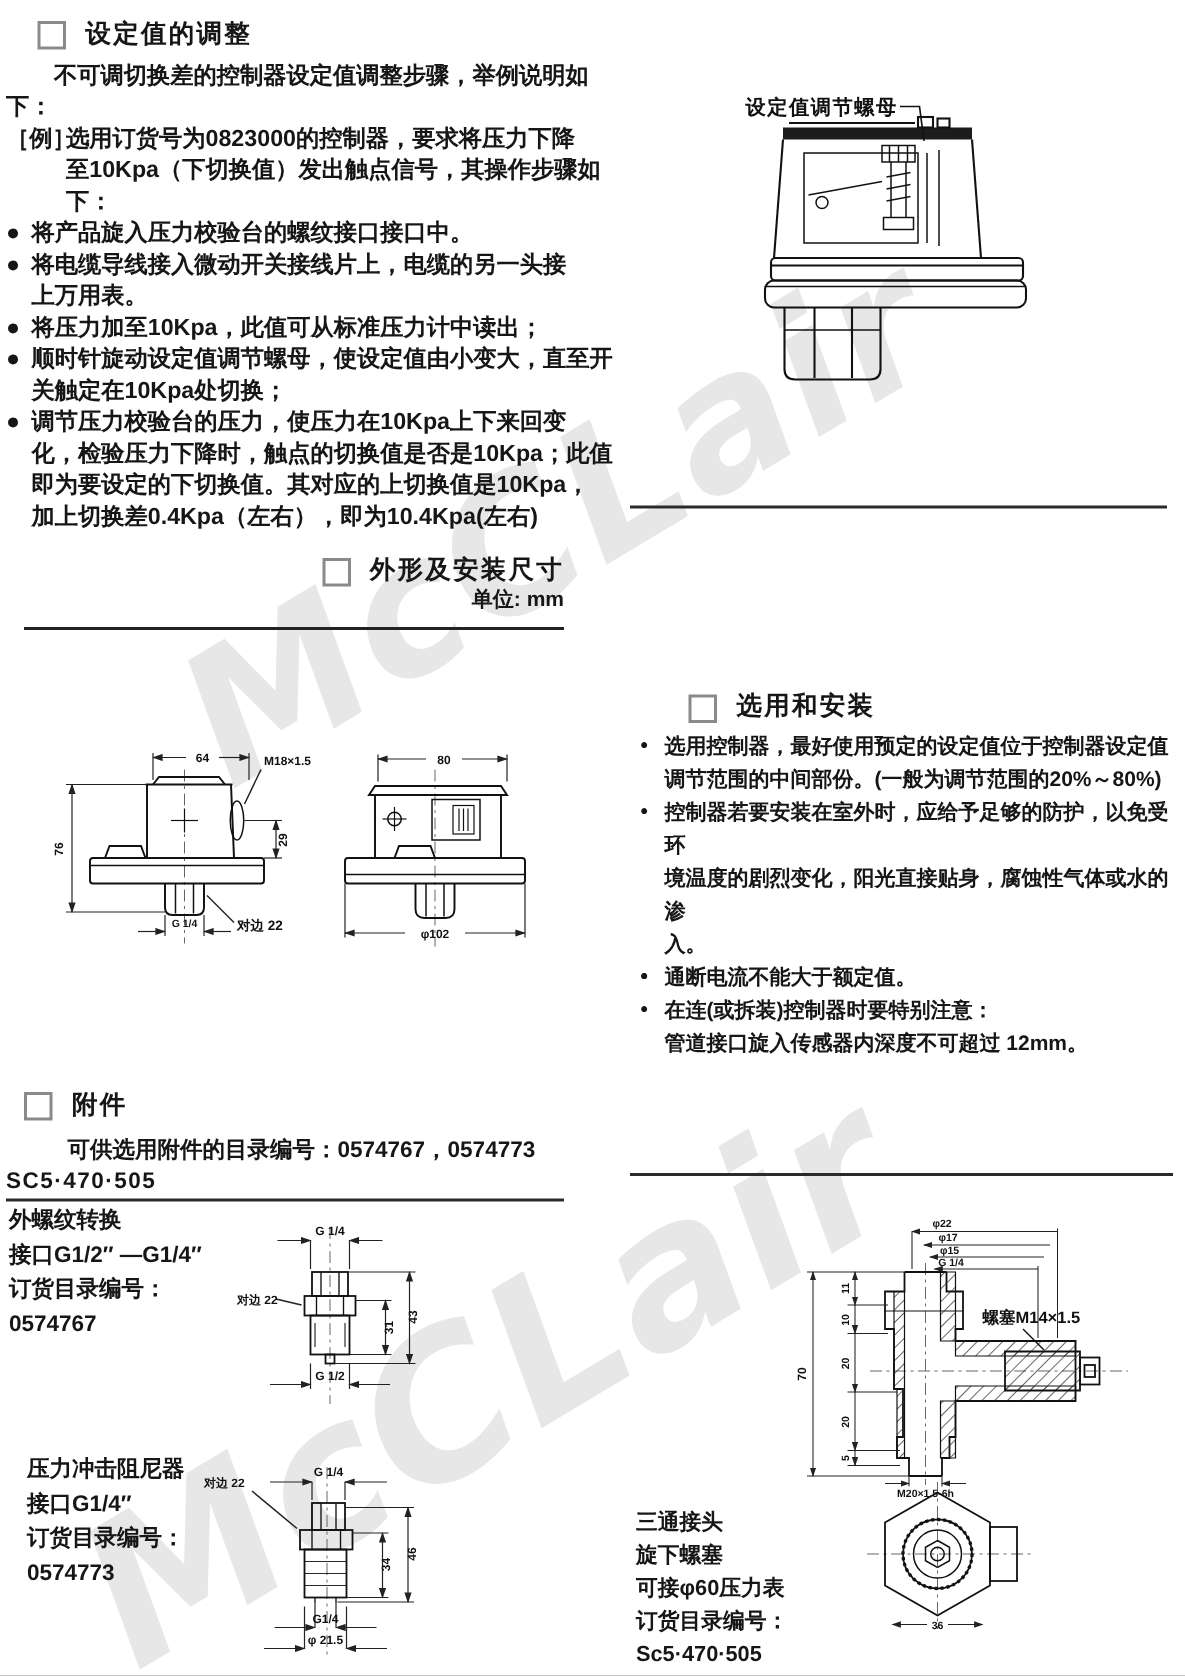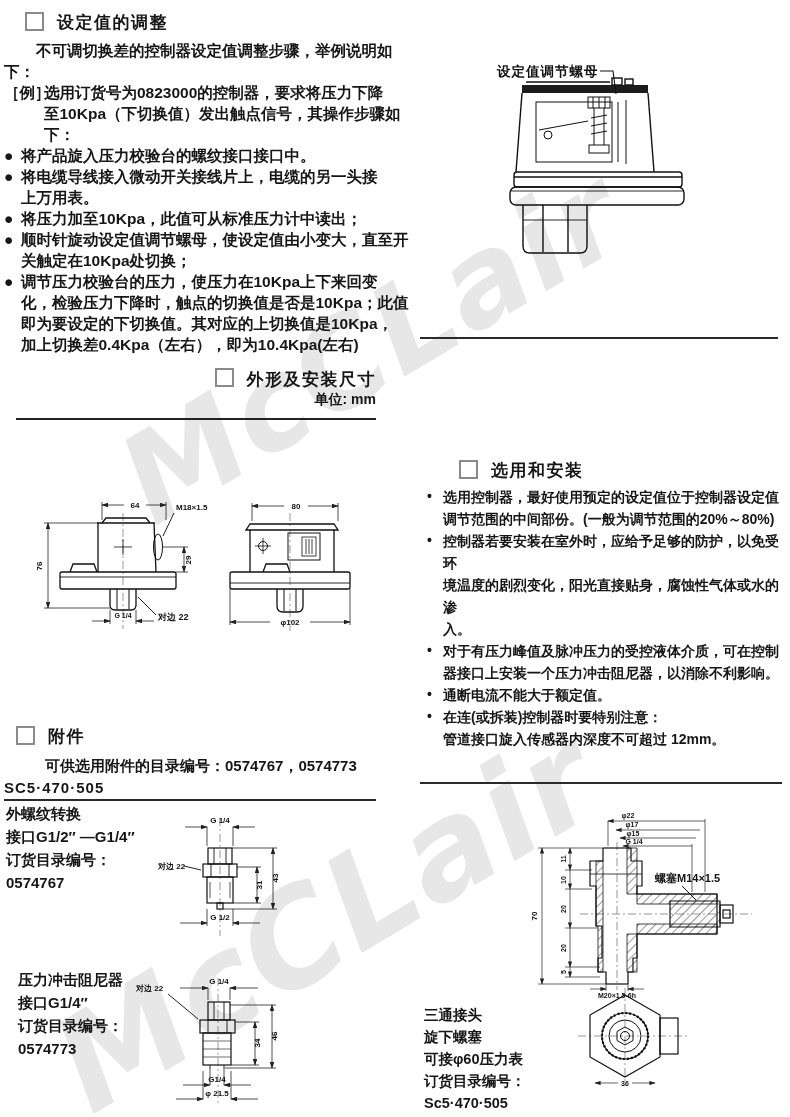--- a/index.html
+++ b/index.html
@@ -27,21 +27,21 @@
   .pre{white-space:pre-line;}
   .intro{margin:7px 0 0 0;text-indent:32px;}
   .example{margin:0;position:relative;padding-left:40px;}
   .exlabel{position:absolute;left:0;top:0;}
   ul.blist{list-style:none;margin:0;padding:0;}
   ul.blist li{position:relative;margin:0;}
   .blist-l li{padding-left:17px;}
   .blist-l .mk{position:absolute;left:0;top:0;}
   .blist-r li{padding-left:19px;margin-bottom:1px;}
   .blist-r .mk{position:absolute;left:3px;top:-1px;}
-  .sechead{display:flex;align-items:flex-start;}
+  .sechead{display:flex;align-items:flex-end;}
   .sechead2{
     display:flex;justify-content:space-between;align-items:flex-end;
     border-bottom:2px solid #222;padding-bottom:9px;flex-direction:column;
   }
   .unit{font-size:14px;font-weight:800;}
   .hline{position:absolute;background:#2a2a2a;z-index:2;}
   .ordtext{font-size:15px;font-weight:800;line-height:23px;}
   .cattext{font-size:15px;font-weight:700;}
   .codetext{font-size:15px;font-weight:600;letter-spacing:1px;}
   svg{position:absolute;z-index:2;overflow:visible;}
@@ -236,22 +236,21 @@
     <div class="sechead" style="margin-bottom:4px;margin-left:35px;">
       <span class="chk"></span>
       <span class="h1">选用和安装</span>
     </div>
     <ul class="blist blist-r">
       <li><span class="mk">•</span><span class="pre">选用控制器，最好使用预定的设定值位于控制器设定值
 调节范围的中间部份。(一般为调节范围的20%～80%)</span></li>
       <li><span class="mk">•</span><span class="pre">控制器若要安装在室外时，应给予足够的防护，以免受环
 境温度的剧烈变化，阳光直接贴身，腐蚀性气体或水的渗
 入。</span></li>
-      <li><span class="mk">•</span><span class="pre">对于有压力峰值及脉冲压力的受控液体介质，可在控制
-器接口上安装一个压力冲击阻尼器，以消除不利影响。</span></li>
+      <li><span class="mk">•</span></li>
       <li><span class="mk">•</span><span class="pre">通断电流不能大于额定值。</span></li>
       <li><span class="mk">•</span><span class="pre">在连(或拆装)控制器时要特别注意：
 管道接口旋入传感器内深度不可超过 12mm。</span></li>
     </ul>
   </div>
 
   <div class="abs body-l sechead" style="left:16px;top:726px;">
     <span class="chk"></span>
     <span class="h1">附件</span>
   </div>

